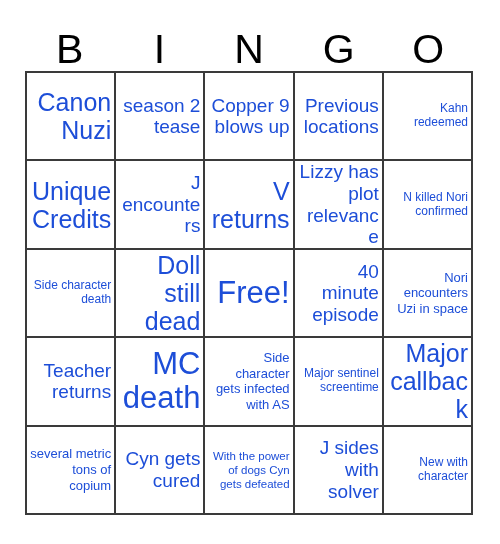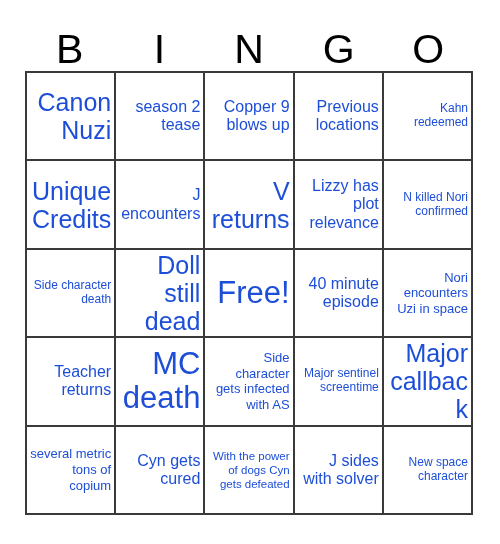--- a/index.html
+++ b/index.html
@@ -76,21 +76,21 @@
     width: 100%;
     line-height: 1.13;
     word-wrap: break-word;
     color: #1d4ed8;
     text-align: right;
   }
 
   
   .fs-xl   { font-size: 31px; line-height: 1.1; }
   .fs-lg   { font-size: 25px; line-height: 1.12; }
-  .fs-md   { font-size: 16px; line-height: 1.14; }
+  .fs-md   { font-size: 19px; line-height: 1.14; }
   .fs-sm   { font-size: 12px; line-height: 1.16; }
   .fs-xs   { font-size: 13px; line-height: 1.2; }
   .fs-xxs  { font-size: 11.5px; line-height: 1.22; }
 </style>
 </head>
 <body>
 
 <div id="card">
 
   <div id="header-row">
@@ -168,17 +168,17 @@
       <div class="cell">
         <span class="cell-text fs-md">Cyn gets cured</span>
       </div>
       <div class="cell">
         <span class="cell-text fs-xxs">With the power of dogs Cyn gets defeated</span>
       </div>
       <div class="cell">
         <span class="cell-text fs-md">J sides with solver</span>
       </div>
       <div class="cell">
-        <span class="cell-text fs-sm">New space character</span>
+        <span class="cell-text fs-sm">New with character</span>
       </div>
     </div>
 
 </div>
 
 </body></html>

